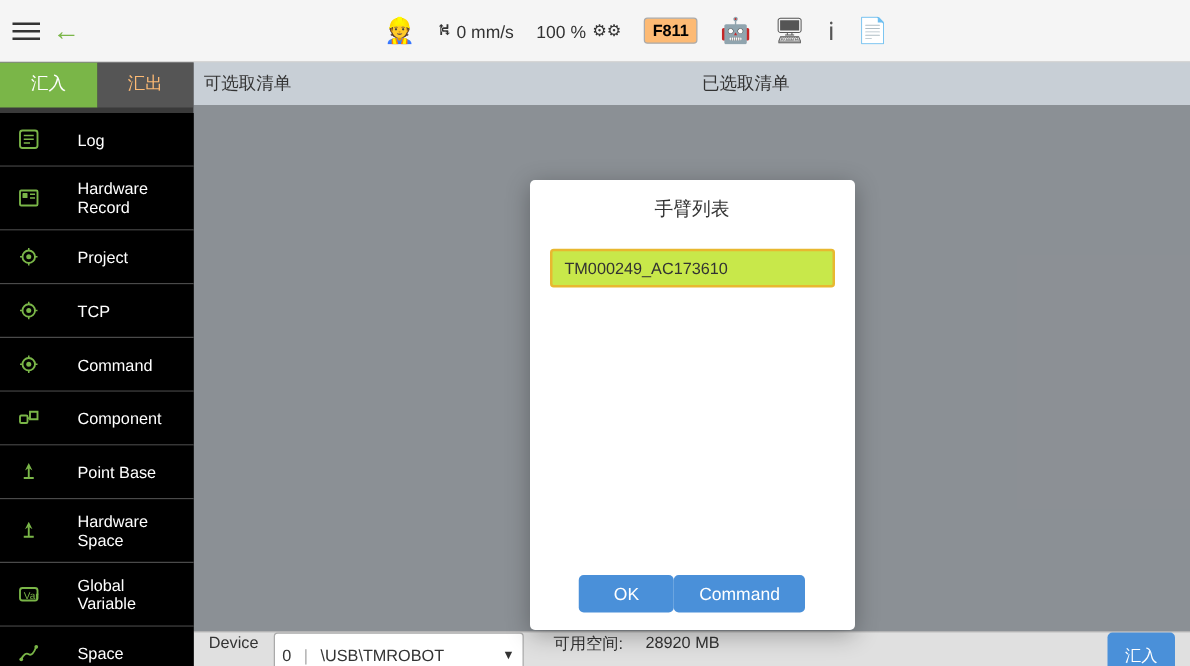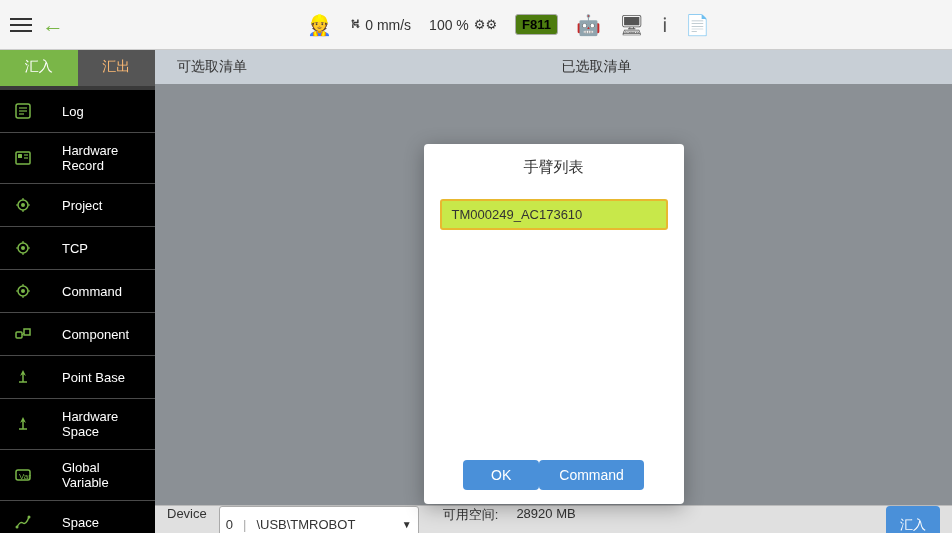--- a/index.html
+++ b/index.html
@@ -54,21 +54,21 @@
       gap: 18px;
     }
     .status-item {
       display: flex;
       align-items: center;
       gap: 5px;
       font-size: 14px;
       color: #333;
     }
     .f811-badge {
-      background: #4d7c0f;
+      background: #fdba74;
       border: 1px solid #aaa;
       border-radius: 3px;
       padding: 2px 6px;
       font-size: 13px;
       font-weight: bold;
     }
     .top-icon {
       color: #7ab648;
       font-size: 20px;
       cursor: pointer;
@@ -150,21 +150,21 @@
     
     .content-area {
       flex: 1;
       background: #c8cfd6;
       position: relative;
       display: flex;
       flex-direction: column;
     }
     .content-header {
       display: flex;
-      padding: 8px 22px;
+      padding: 8px 8px;
       gap: 16px;
       font-size: 14px;
       color: #333;
     }
     .content-header-left {
       flex: 1;
     }
     .content-header-right {
       flex: 1;
     }

